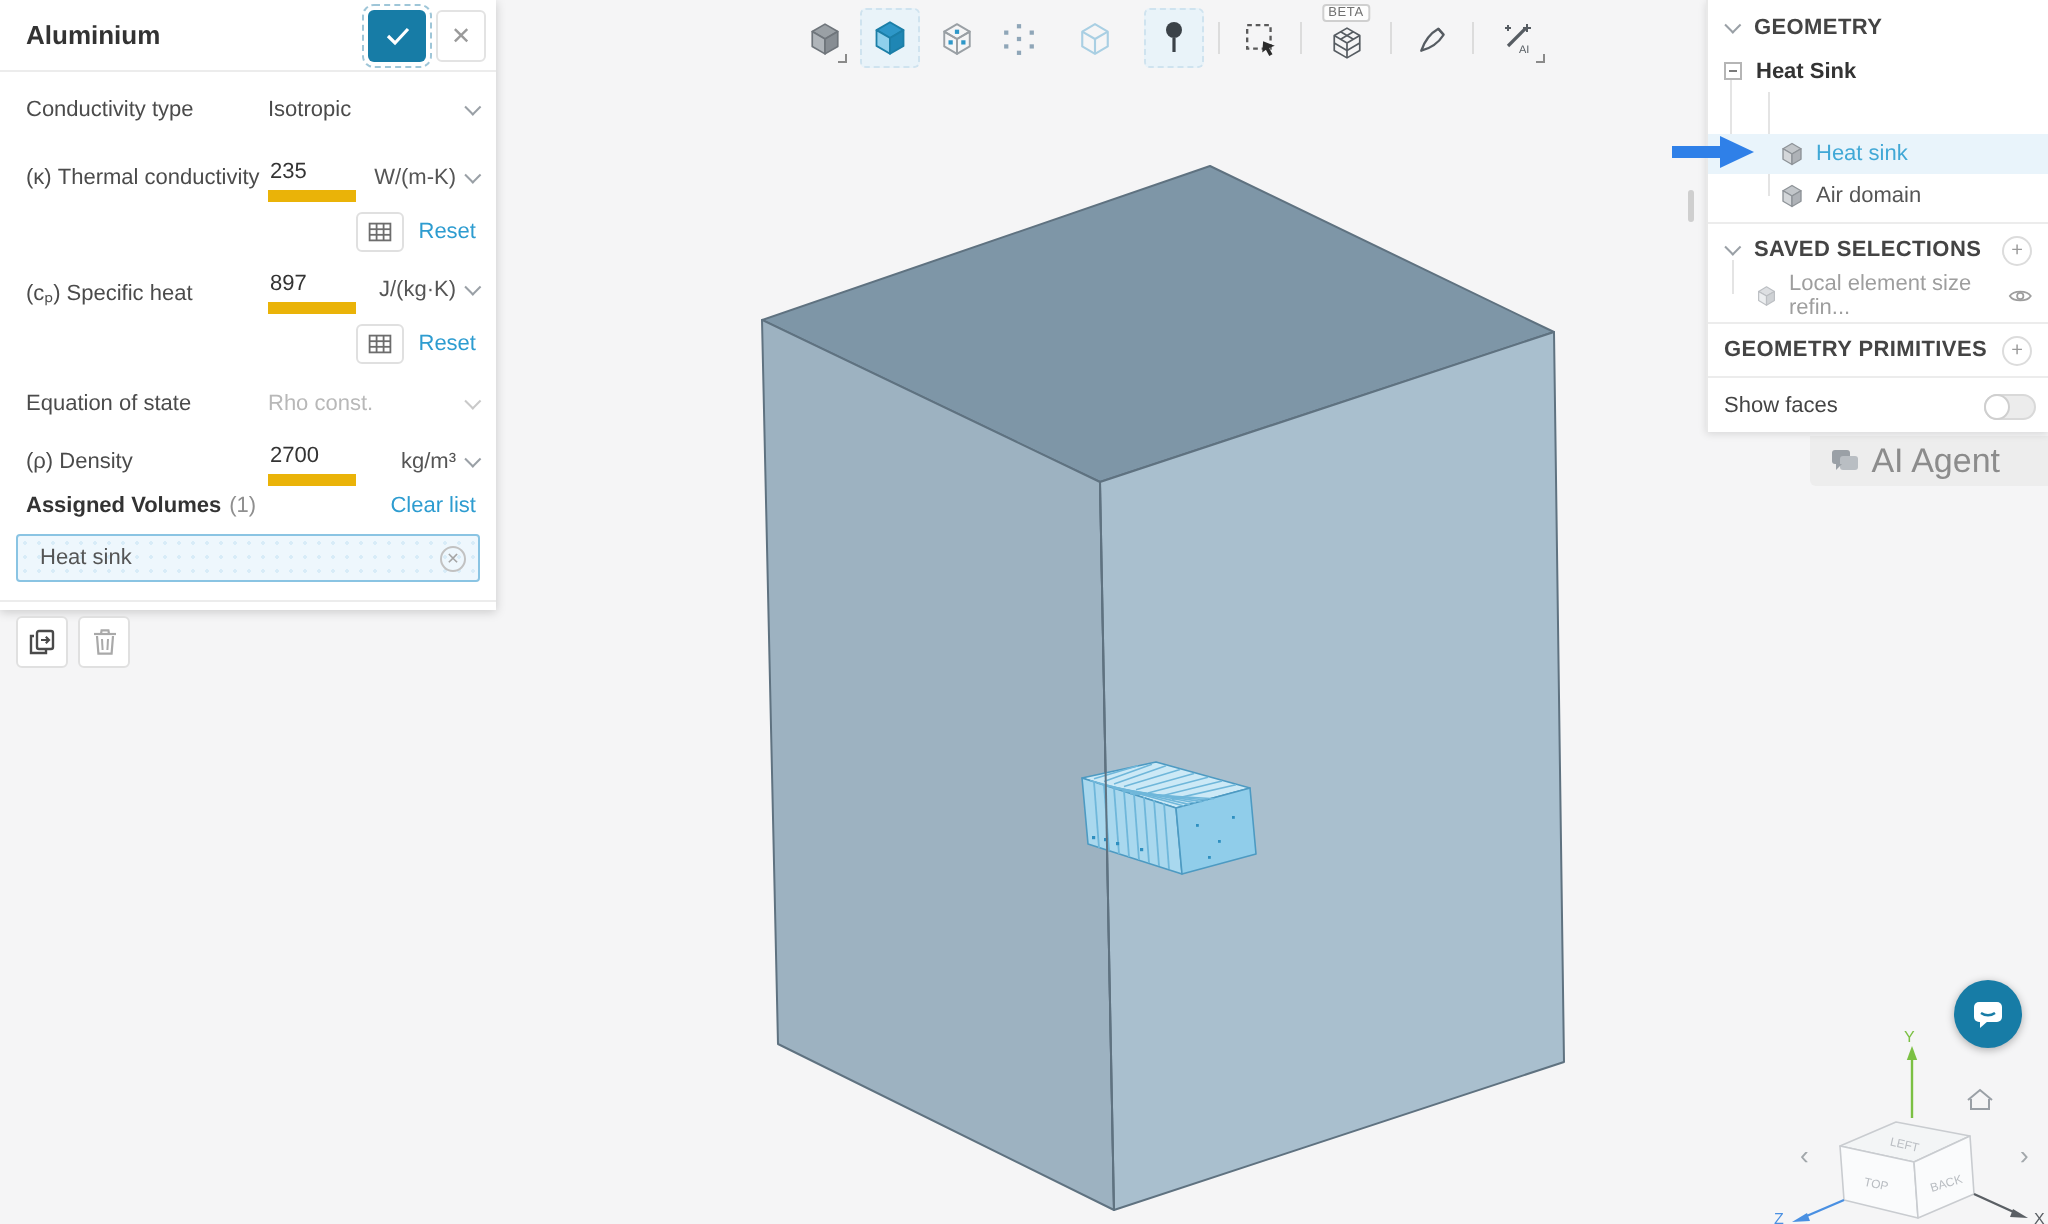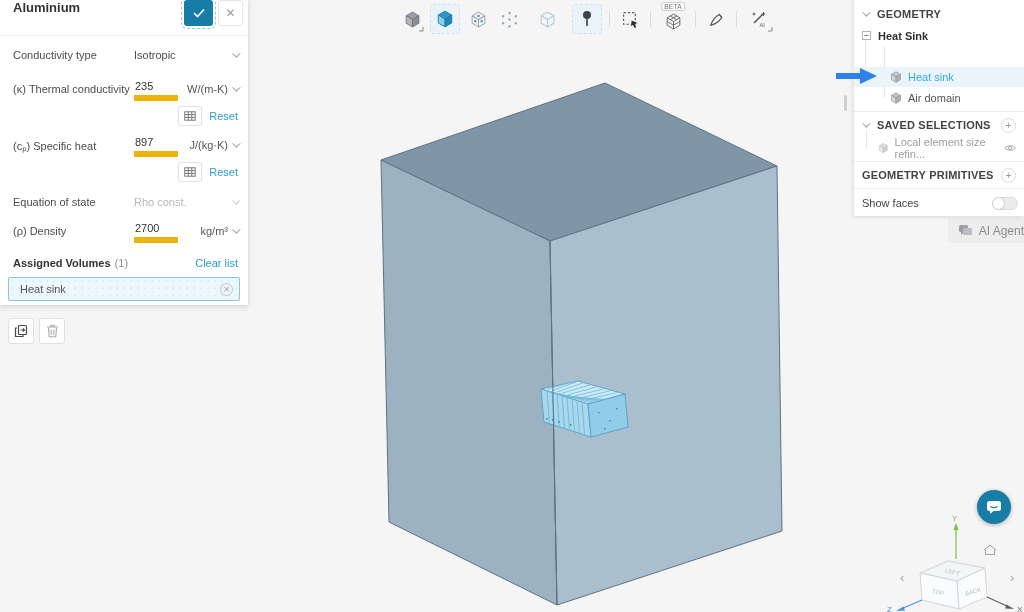--- a/index.html
+++ b/index.html
@@ -17,21 +17,21 @@
   .tb-btn.active { width:30px; height:30px; background:#e9f3f9; border:1px dashed #cfe3ef; }
   .tb-sep { width:1px; height:16px; background:#dcdcdc; margin:0 2px; }
   .beta-pill { position:absolute; top:-3px; left:50%; transform:translateX(-50%);
                font-size:6.5px; color:#6f6f6f; background:#fdfdfd; border:1px solid #cfcfcf;
                border-radius:2px; padding:0 2px; line-height:7px; letter-spacing:.3px; }
   .corner-mark { position:absolute; right:1px; bottom:1px; width:5px; height:5px; }
 
   
   #panel-left { left:0; top:0; width:248px; height:305px; background:#fff; z-index:6;
                 box-shadow:0 1px 5px rgba(0,0,0,.18); font-size:11px; color:#4b4b4b; }
-  .pl-header { height:36px; display:flex; padding:0 5px 0 13px;
+  .pl-header { height:36px; display:flex; align-items:center; padding:0 5px 0 13px;
                border-bottom:1px solid #ececec; }
   .pl-title { font-size:13px; font-weight:bold; color:#333; flex:1; }
   .btn-apply { width:29px; height:26px; background:#177ca6; border:none; border-radius:3px;
                color:#fff; margin-right:5px; outline:1px dashed #9fc6d8; outline-offset:2px;
                display:flex; align-items:center; justify-content:center; cursor:pointer; }
   .btn-close { width:25px; height:26px; background:#fff; border:1px solid #e3e3e3; border-radius:3px;
                color:#9a9a9a; font-size:12px; display:flex; align-items:center; justify-content:center; cursor:pointer; }
   .pl-row { display:flex; align-items:center; padding:0 10px 0 13px; }
   .pl-label { flex:1; color:#4b4b4b; }
   .pl-value-wrap { width:104px; display:flex; align-items:center; }
@@ -64,23 +64,23 @@
                  font-size:10px; line-height:13px; text-align:center; cursor:pointer; background:#fff; }
   .toggle { width:26px; height:13px; background:#ececec; border:1px solid #d9d9d9; border-radius:8px; position:relative; cursor:pointer; }
   .toggle .knob { position:absolute; left:-1px; top:-1px; width:13px; height:13px; border-radius:50%;
                   background:#fff; border:1px solid #cfcfcf; }
   .sel-row { background:#e9f4fb; }
   .divider { position:absolute; left:0; right:0; height:1px; background:#ececec; }
 
   #blue-arrow { left:836px; top:68px; z-index:8; }
   #panel-handle { left:844px; top:95px; width:3px; height:16px; background:#cfcfcf; border-radius:2px; z-index:7; }
 
-  #ai-agent { right:0; top:218px; height:25px; padding:0 0 0 10px; background:#ededed;
+  #ai-agent { right:0; top:218px; height:25px; padding:0 24px 0 10px; background:#ededed;
               border-radius:0 0 0 3px; display:flex; align-items:center; gap:6px; color:#8c8c8c;
-              font-size:12px; z-index:4; cursor:pointer; }
+              font-size:17px; z-index:4; cursor:pointer; }
 
   
   #chat-fab { left:977px; top:490px; width:34px; height:34px; border-radius:50%; background:#177ca6;
               box-shadow:0 1px 4px rgba(0,0,0,.3); display:flex; align-items:center; justify-content:center;
               z-index:6; cursor:pointer; }
   #navcube { left:885px; top:505px; width:139px; height:107px; z-index:3; }
   .nav-chev { color:#a2a7ab; font-size:13px; z-index:4; cursor:pointer; }
 </style>
 </head>
 <body>
@@ -325,21 +325,21 @@
     <span class="pl-label">(ρ) Density</span>
     <span class="pl-value-wrap">
       <span class="pl-input">2700</span>
       <span class="pl-unit">
         <span>kg/m³</span>
         <span class="chev"></span>
       </span>
     </span>
   </div>
 
-  <div class="av-row" style="height:18px; margin-top:10px">
+  <div class="av-row" style="height:18px; margin-top:0">
     <span style="font-weight:bold; color:#333">Assigned Volumes</span>
     <span style="color:#8f8f8f; margin-left:4px">(1)</span>
     <span class="link" style="margin-left:auto">Clear list</span>
   </div>
 
   <div class="chip">
     <span>Heat sink</span>
     <span class="chip-x">✕</span>
   </div>
 

